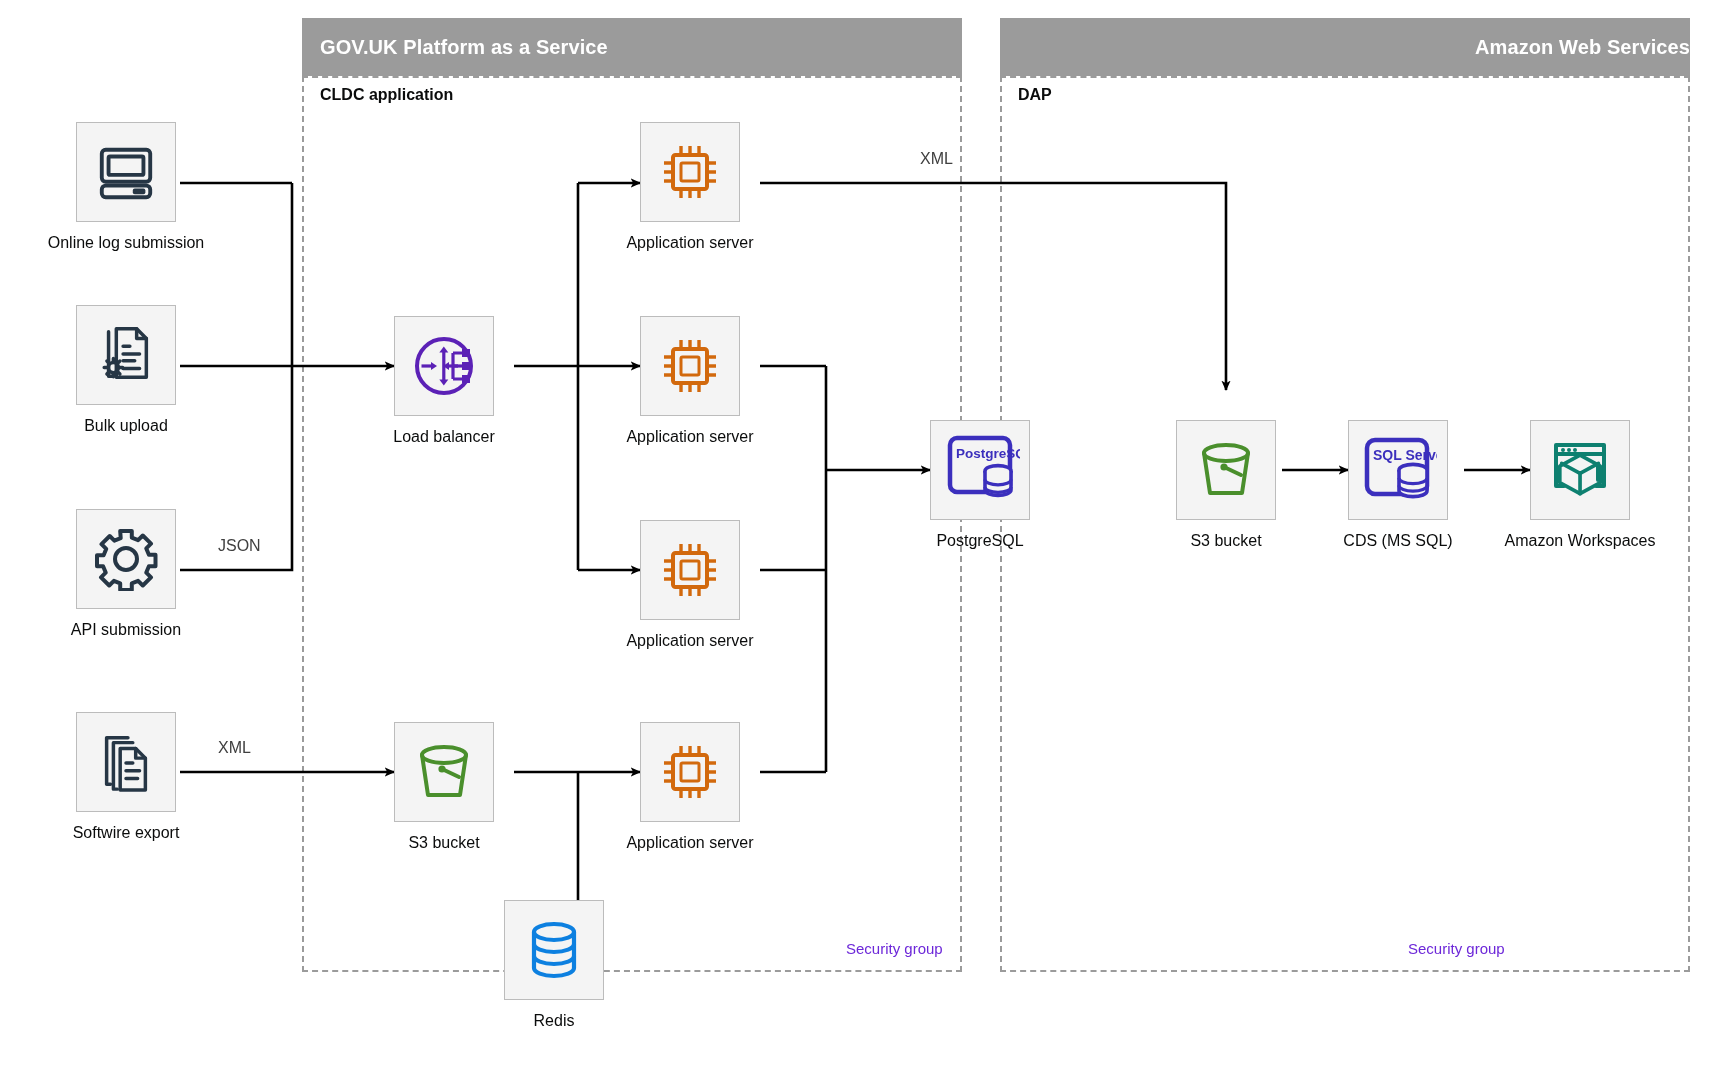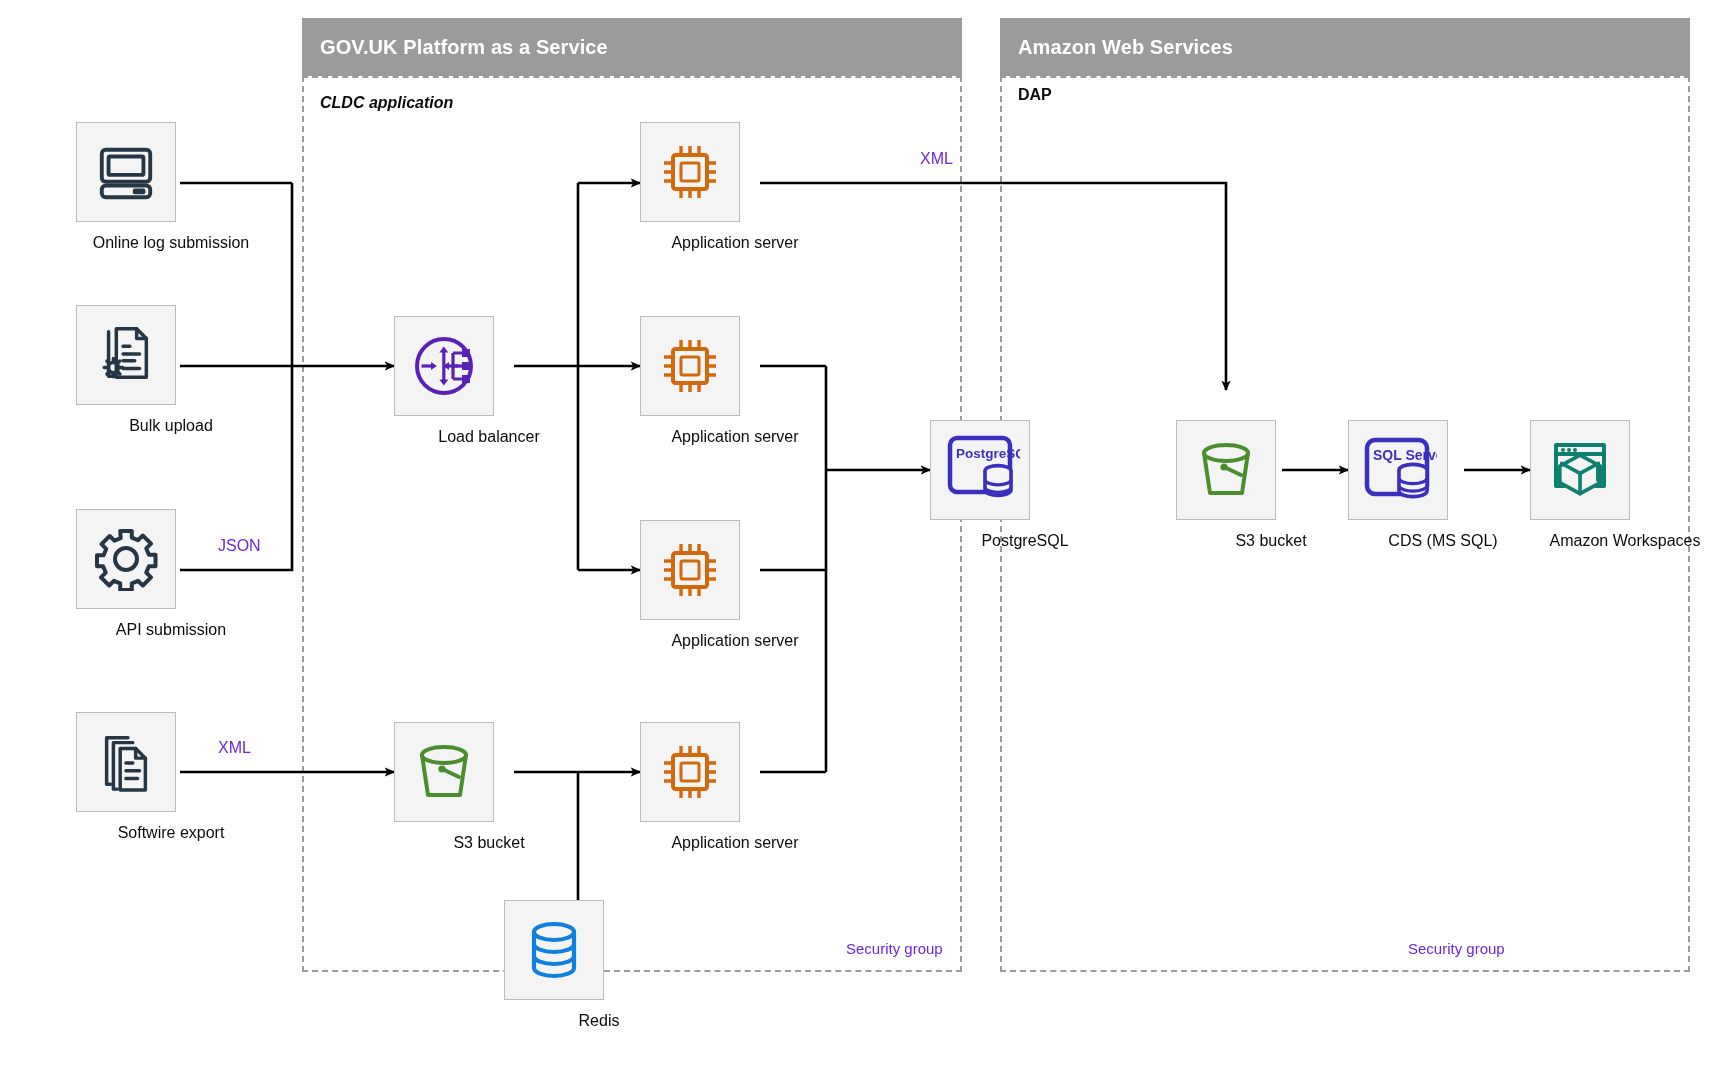--- a/index.html
+++ b/index.html
@@ -21,42 +21,42 @@
   .secgrp-label{font-size:15px;color:#6d28d9;}
 
   
   .node{position:absolute;}
   .node .iconbox{
     width:100px;height:100px;background:#f4f4f4;border:1.5px solid #bcbcbc;
     box-sizing:border-box;display:flex;align-items:center;justify-content:center;
   }
   .node .caption{
     position:absolute;top:112px;left:50%;transform:translateX(-50%);
-    white-space:nowrap;font-size:16px;color:#0b0c0c;text-align:center;margin-left:45px;
+    white-space:nowrap;font-size:16px;color:#0b0c0c;text-align:center;
   }
-  .edge-label{font-size:16px;color:#6d28d9;white-space:nowrap;}
+  .edge-label{font-size:16px;color:#404040;white-space:nowrap;}
 
   svg.wires{position:absolute;left:0;top:0;width:1712px;height:1082px;pointer-events:none;}
 </style>
 </head>
 <body>
 
 <div id="canvas">
 
   <div class="abs grp-header" style="left:302px;top:18px;width:660px;height:58px;">
     <span>GOV.UK Platform as a Service</span>
   </div>
-  <div class="abs grp-header" style="left:1000px;top:18px;width:690px;height:58px;">
+  <div class="abs grp-header" style="left:1000px;top:18px;width:690px;height:58px;justify-content:flex-end;">
     <span>Amazon Web Services</span>
   </div>
 
   <div class="abs dashed" style="left:302px;top:76px;width:660px;height:896px;"></div>
   <div class="abs dashed" style="left:1000px;top:76px;width:690px;height:896px;"></div>
 
-  <div class="abs subgrp-label" style="left:320px;top:94px;font-style:italic;">CLDC application</div>
+  <div class="abs subgrp-label" style="left:320px;top:86px;">CLDC application</div>
   <div class="abs subgrp-label" style="left:1018px;top:86px;">DAP</div>
 
   <div class="abs secgrp-label" style="left:846px;top:940px;">Security group</div>
   <div class="abs secgrp-label" style="left:1408px;top:940px;">Security group</div>
 
   <svg class="wires" viewBox="0 0 1712 1082">
     <defs>
       <marker id="ah" markerWidth="11" markerHeight="11" refX="9.4" refY="4.6" orient="auto" markerUnits="userSpaceOnUse">
         <path d="M0,0 L10.5,4.6 L0,9.2 L2.6,4.6 Z" fill="#000"></path>
       </marker>

